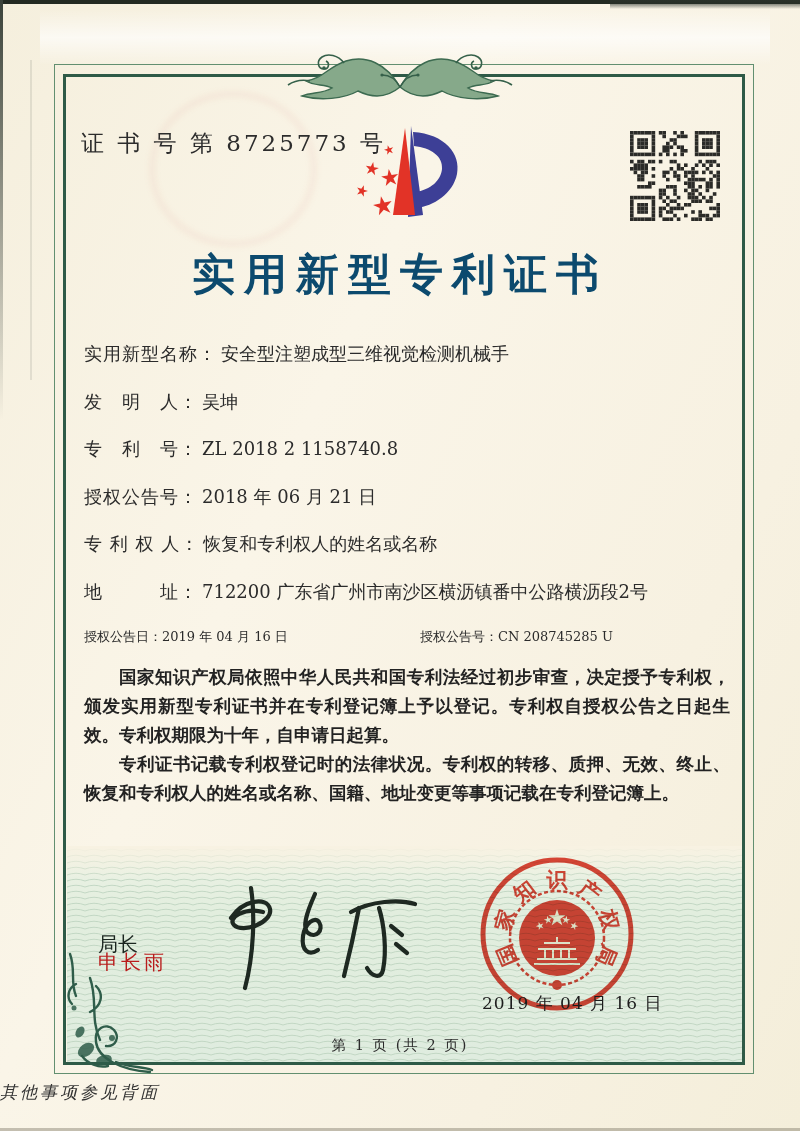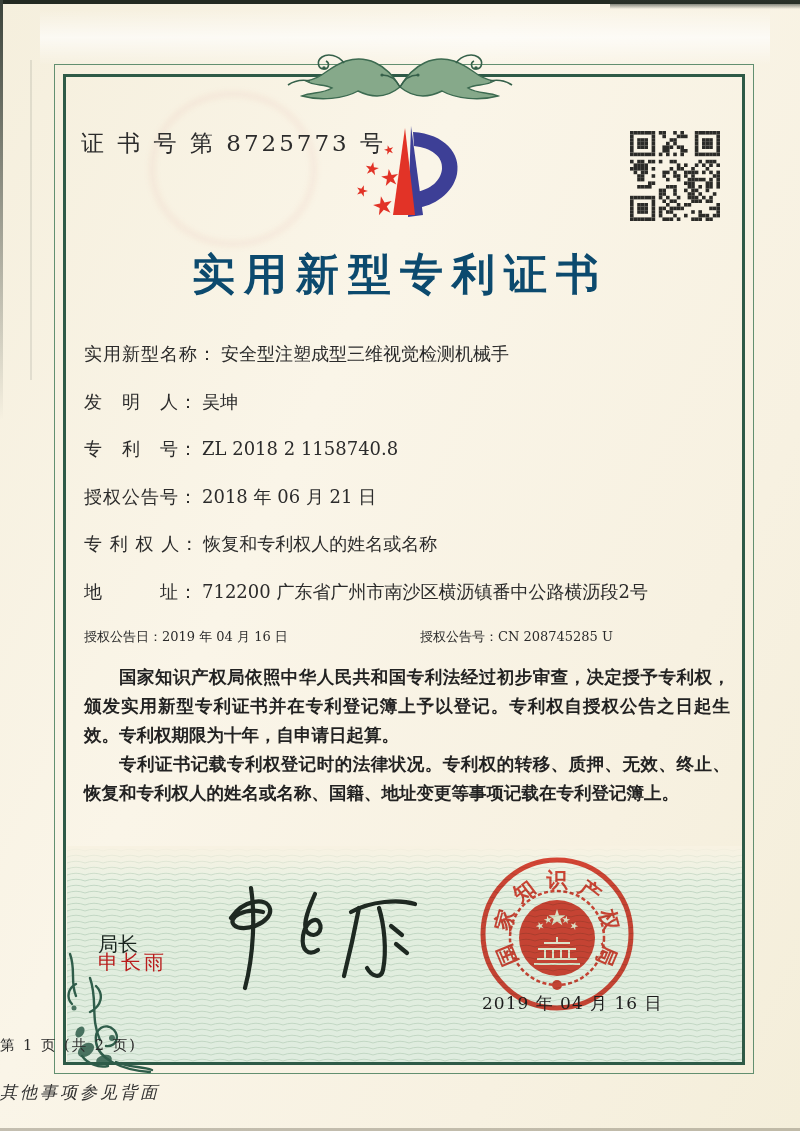--- a/index.html
+++ b/index.html
@@ -45,21 +45,21 @@
   .sig-title{left:98px;top:911px;font-family:"DejaVu Sans","Liberation Sans",sans-serif;
     font-size:20px;color:#1b2620;margin-top:20px;}
   .sig-name{left:98px;top:949px;font-family:"DejaVu Sans","Liberation Sans",sans-serif;
     font-size:20px;color:#b91c1c;letter-spacing:3px;}
   .sig-svg{left:205px;top:878px;mix-blend-mode:multiply;}
   
   .seal-svg{left:468px;top:845px;mix-blend-mode:multiply;}
   .seal-date{left:482px;top:992px;width:160px;text-align:center;font-size:17px;
     color:#1d1d1d;letter-spacing:1px;white-space:nowrap;}
   
-  .page-no{left:0;right:0;top:1036px;text-align:left;font-size:14.5px;letter-spacing:2px;color:#2b2b2b;}
+  .page-no{left:0;right:0;top:1036px;text-align:center;font-size:14.5px;letter-spacing:2px;color:#2b2b2b;}
   .back-note{left:0;right:70px;top:1081px;text-align:left;font-size:17px;font-style:italic;
     color:#333;letter-spacing:3px;}
 </style>
 </head>
 <body>
 
 <div class="abs edge-top"></div>
 <div class="abs edge-top-r"></div>
 <div class="abs edge-left"></div>
 <div class="abs edge-bottom"></div>

